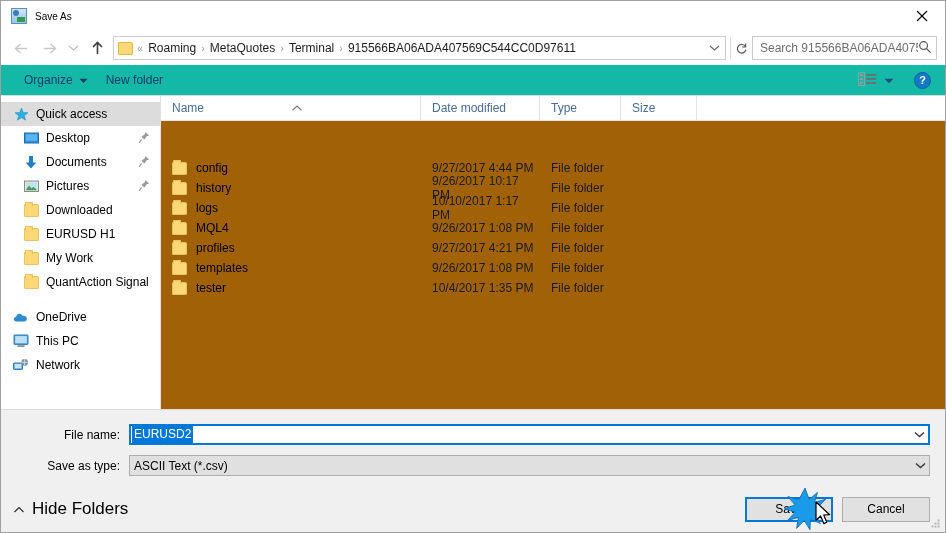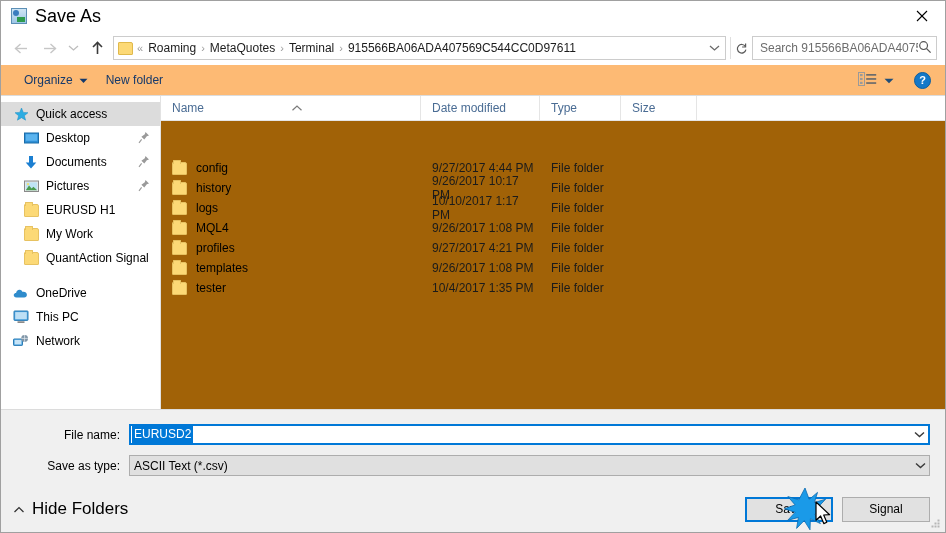--- a/index.html
+++ b/index.html
@@ -34,21 +34,21 @@
     border: 1px solid #5c8fb5;
   }
   #title-icon::before {
     content: ""; position: absolute; left: 1px; top: 1px;
     width: 6px; height: 6px; border-radius: 50%; background: #3b7dbf;
   }
   #title-icon::after {
     content: ""; position: absolute; right: 1px; bottom: 1px;
     width: 8px; height: 5px; background: #2e9b4e;
   }
-  #title-text { font-size: 18px; color: #000; }
+  #title-text { font-size: 10px; color: #000; }
   #close-button {
     position: absolute; right: 0; top: 0;
     width: 46px; height: 30px;
     display: flex; align-items: center; justify-content: center;
     cursor: default;
   }
   #close-button svg { display: block; }
 
   
   #navbar {
@@ -101,21 +101,21 @@
   }
   #search-placeholder {
     flex: 1; font-size: 12px; color: #6d6d6d;
     white-space: nowrap; overflow: hidden;
   }
 
   
   #toolbar {
     height: 31px; min-height: 31px;
     display: flex; align-items: center;
-    background: #fdba74;
+    background: #14b8a6;
     border-bottom: 1px solid #dcdcdc;
     padding: 0 8px 0 14px;
   }
   .tb-item {
     font-size: 12px; color: #15396b;
     display: flex; align-items: center; gap: 6px;
     padding: 3px 9px;
     white-space: nowrap;
   }
   #toolbar-spacer { flex: 1; }
@@ -449,20 +449,26 @@
             <path d="M7.5 1 L11 4.5 L8.8 5.2 L6.3 8.6 L3.4 5.7 L6.8 3.2 Z" fill="#9a9a9a"></path>
             <line x1="3.6" y1="8.4" x2="1" y2="11.8" stroke="#9a9a9a" stroke-width="1.1"></line>
           </svg>
         </span>
       </div>
 
       <div class="side-item">
         <span class="side-icon">
             <span class="folder-ico"></span>
           </span>
+        <span class="side-label">Downloaded</span>
+      </div>
+      <div class="side-item">
+        <span class="side-icon">
+            <span class="folder-ico"></span>
+          </span>
         <span class="side-label">EURUSD H1</span>
       </div>
       <div class="side-item">
         <span class="side-icon">
             <span class="folder-ico"></span>
           </span>
         <span class="side-label">My Work</span>
       </div>
       <div class="side-item">
         <span class="side-icon">
@@ -626,21 +632,21 @@
             <path d="M1.5 6 L6 1.6 L10.5 6" fill="none" stroke="#333" stroke-width="1.3"></path>
           </svg>
       </span>
       <span>Hide Folders</span>
     </div>
     <div id="footer-spacer"></div>
     <div class="dlgbtn default">
       <span>Save</span>
     </div>
     <div class="dlgbtn">
-      <span>Signal</span>
+      <span>Cancel</span>
     </div>
     <div id="grip">
       <svg width="13" height="13" viewBox="0 0 13 13">
         <rect x="8.5" y="2.5" width="2" height="2" fill="#b6b6b6"></rect>
         <rect x="5.5" y="5.5" width="2" height="2" fill="#b6b6b6"></rect>
         <rect x="8.5" y="5.5" width="2" height="2" fill="#b6b6b6"></rect>
         <rect x="2.5" y="8.5" width="2" height="2" fill="#b6b6b6"></rect>
         <rect x="5.5" y="8.5" width="2" height="2" fill="#b6b6b6"></rect>
         <rect x="8.5" y="8.5" width="2" height="2" fill="#b6b6b6"></rect>
       </svg>

